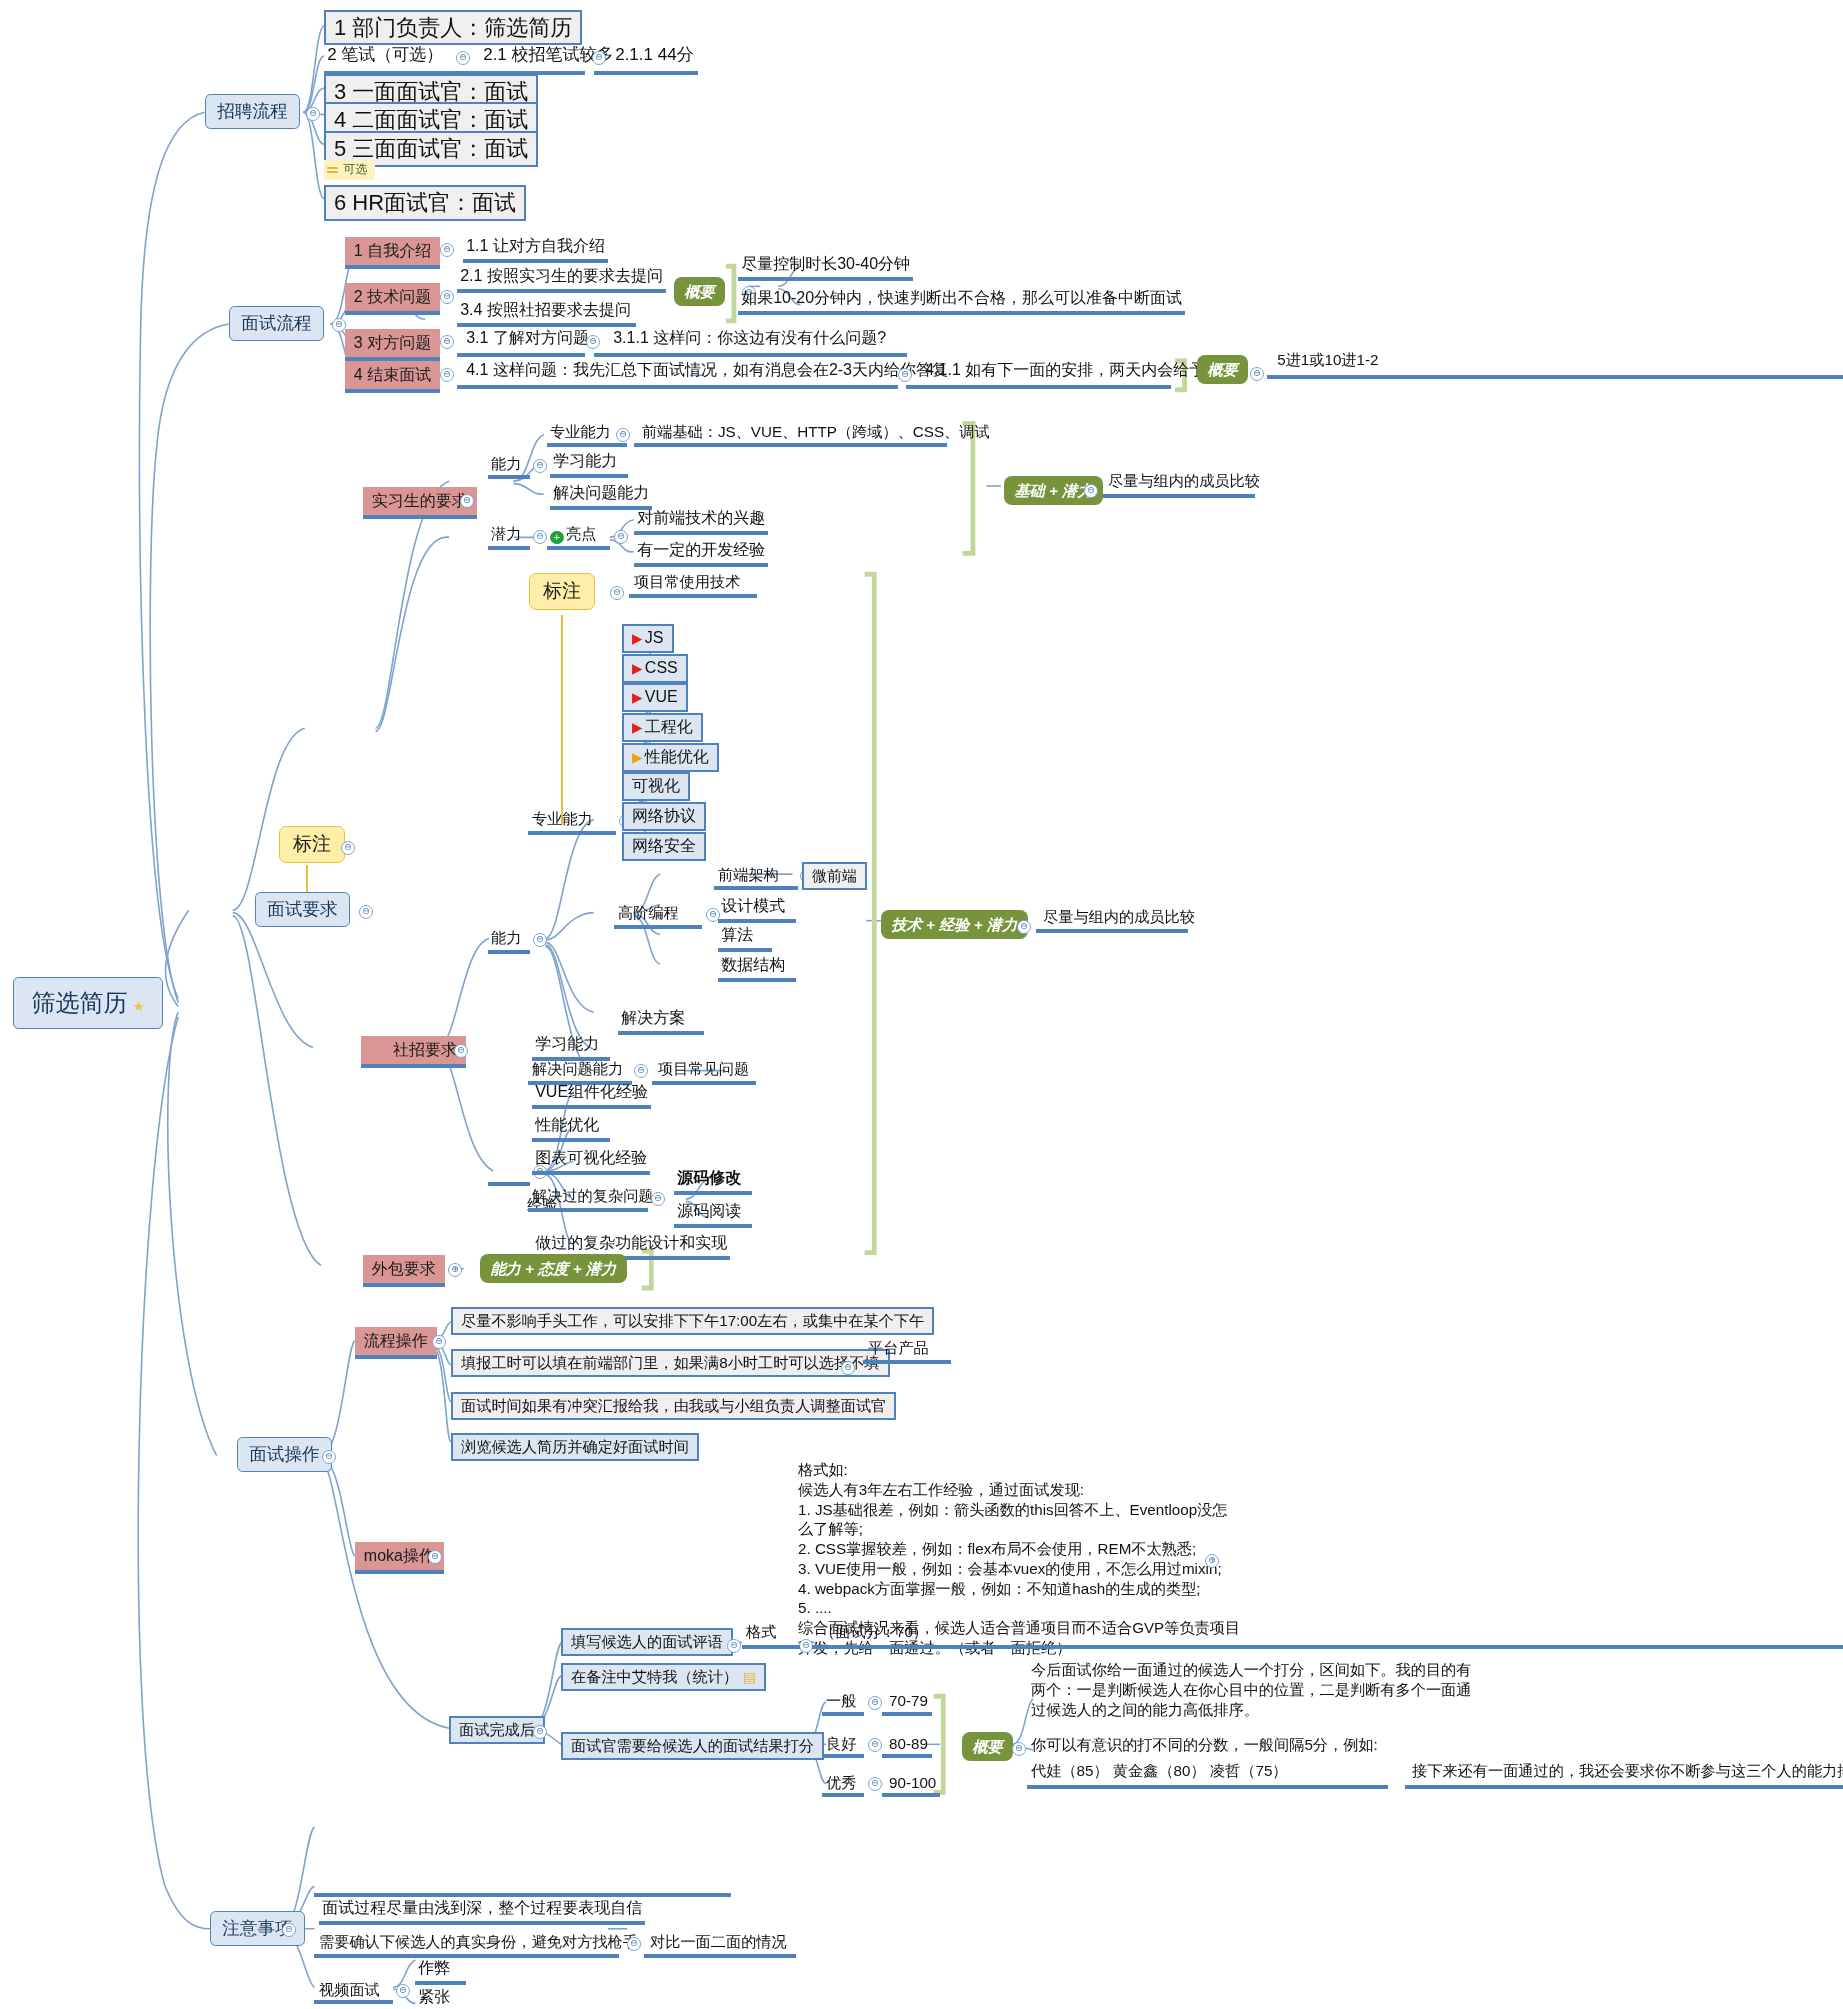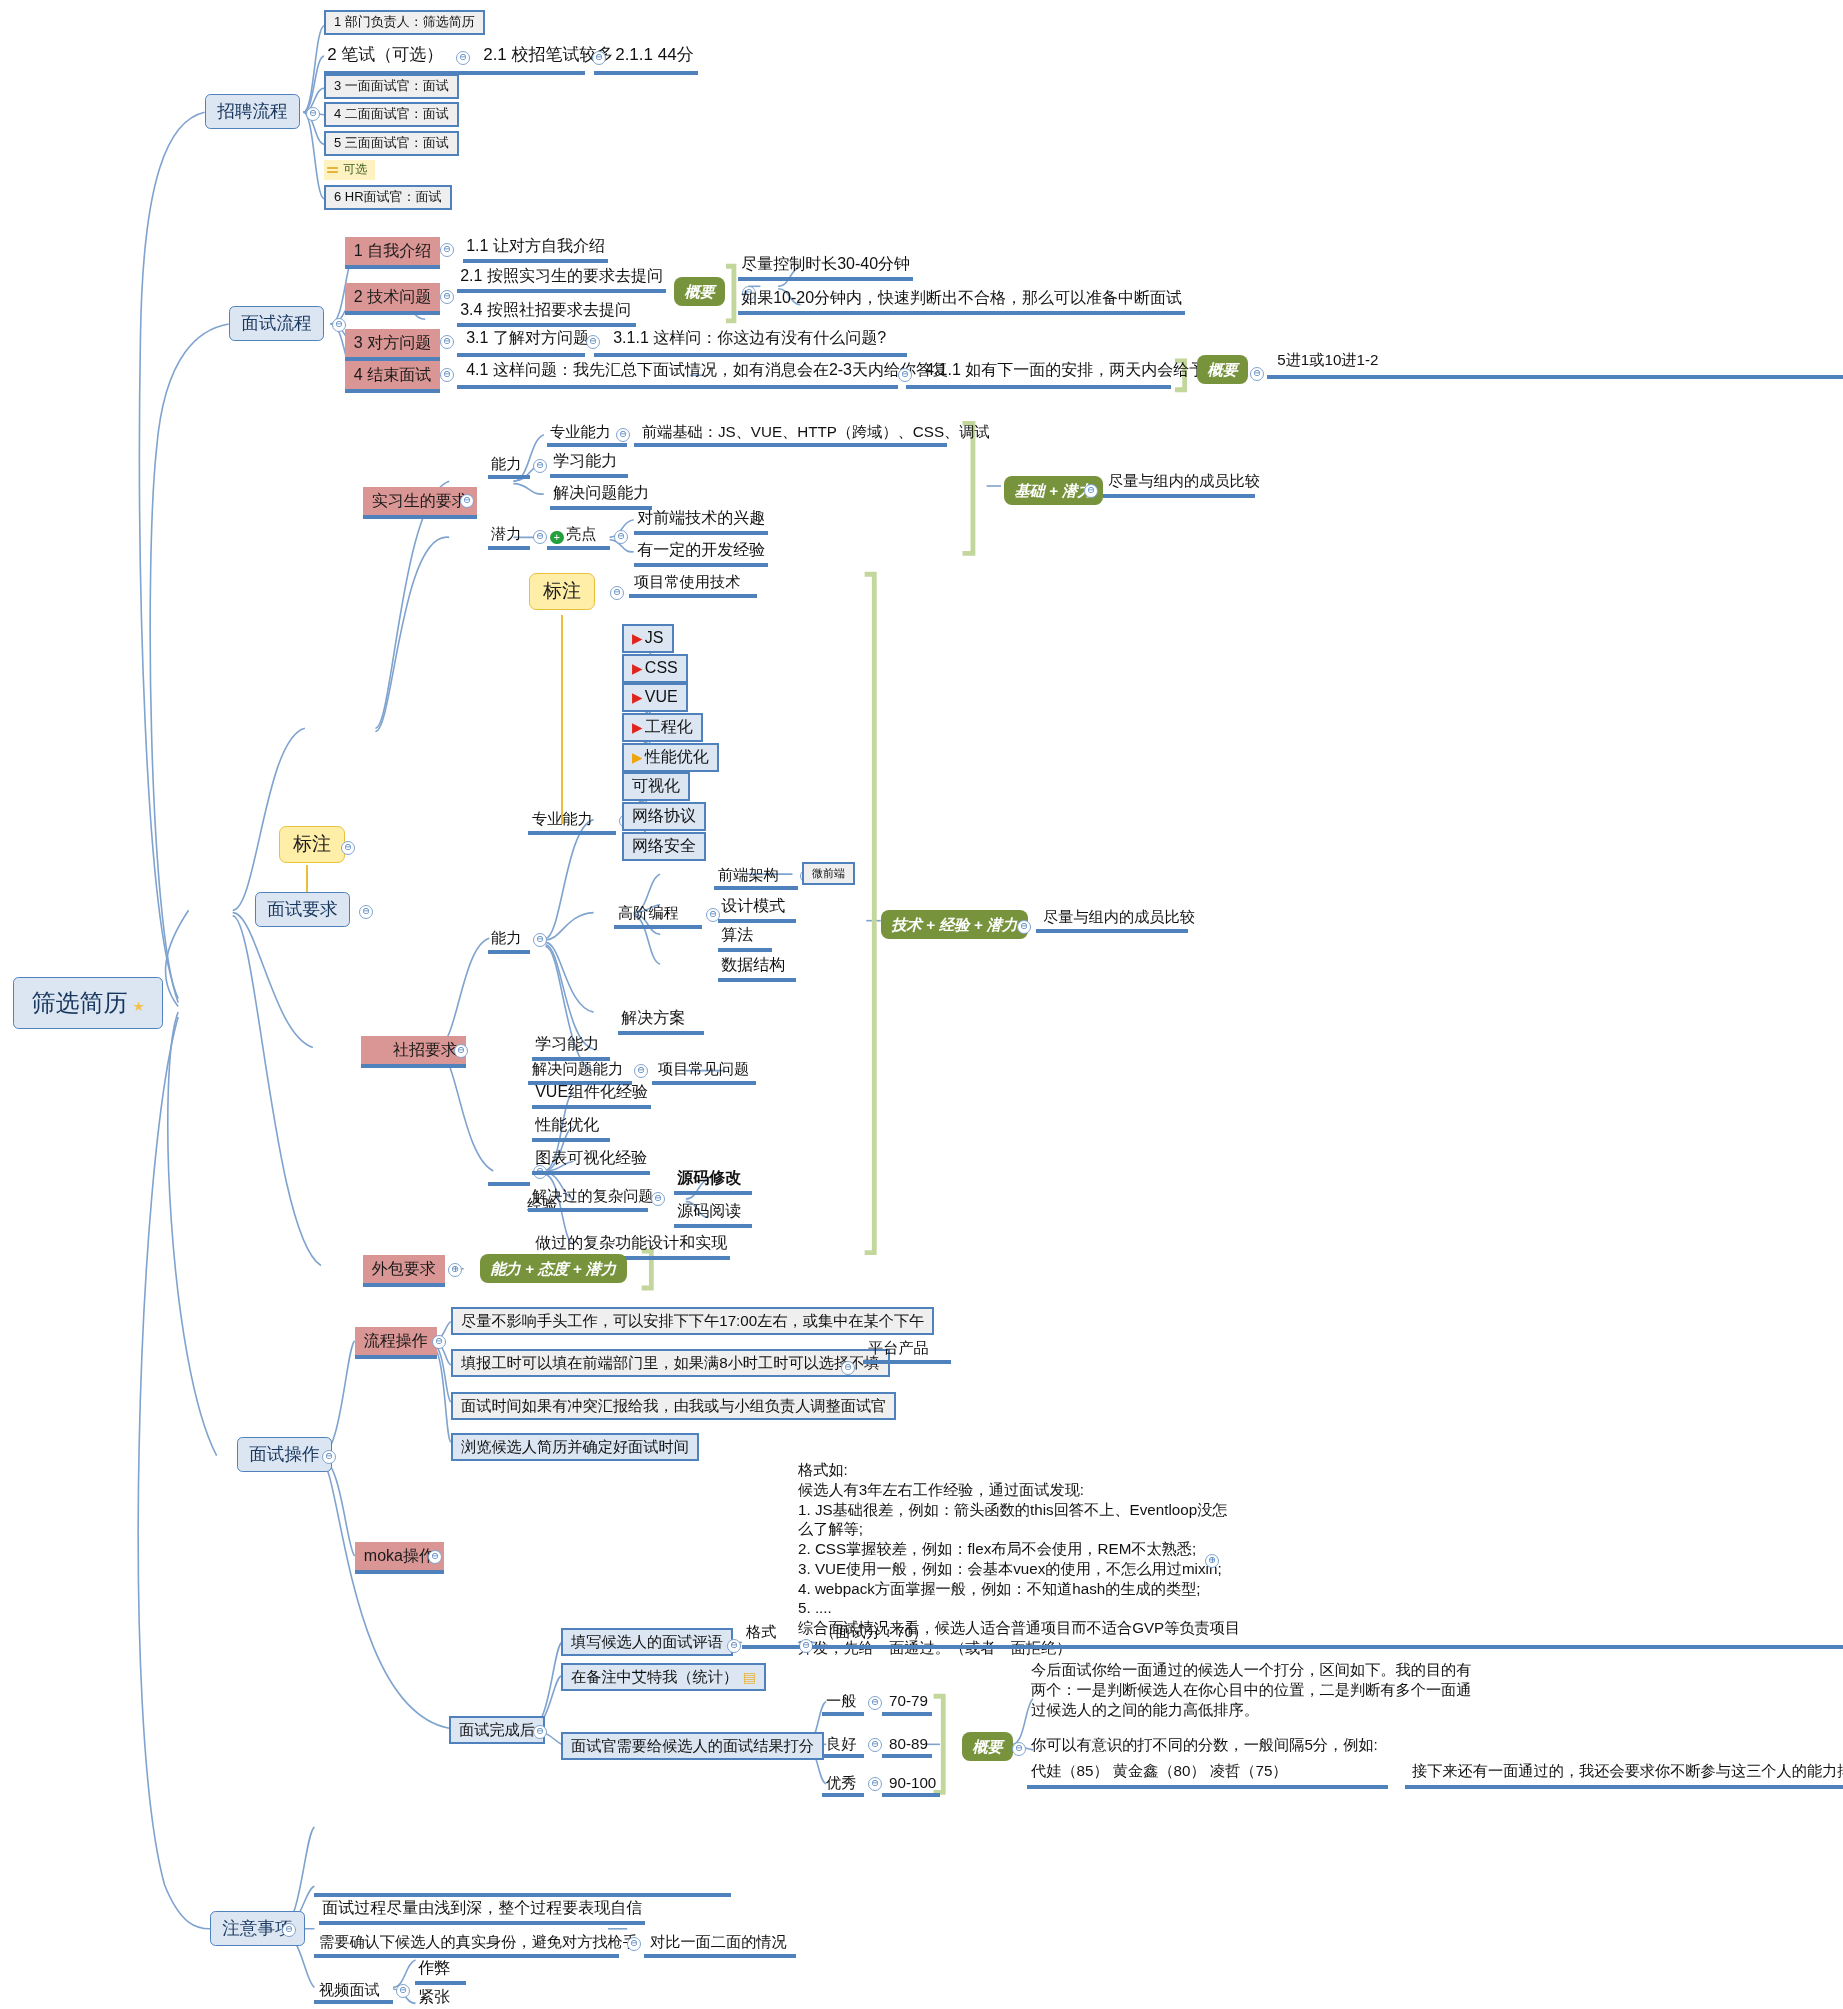--- a/index.html
+++ b/index.html
@@ -23,21 +23,21 @@
     background:#dce6f2;border:1.6px solid #4f81bd;border-radius:5.6px;
     font-size:17.6px;padding:6.4px 11.2px;color:#17365d;
   }
   
   .rose{
     background:#d99694;font-size:16px;padding:4.8px 8.8px;color:#1a1a1a;
     border-bottom:4px solid #4f81bd;
   }
   
   .greybox{
-    background:#efefef;border:2.4px solid #4f81bd;font-size:13px;padding:3.2px 8px;color:#111;
+    background:#efefef;border:2.4px solid #4f81bd;font-size:22px;padding:3.2px 8px;color:#111;
   }
   .bluebox{
     background:#dce6f2;border:2.4px solid #4f81bd;font-size:16px;padding:3.2px 8px;color:#111;
   }
   
   .green{
     background:#77933c;border-radius:8px;color:#fff;font-size:15.2px;
     padding:5.6px 10.4px;font-style:italic;font-weight:bold;
   }
   
@@ -346,21 +346,21 @@
 <div class="node bluebox" style="left:622px;top:802px;"><span>网络协议</span></div>
 <div class="node bluebox" style="left:622px;top:832px;"><span>网络安全</span></div>
 
 <div class="node plain" style="left:618px;top:904px;"><span>高阶编程</span></div>
 <div style="position:absolute;left:614px;top:925px;width:88px;height:4px;background:#4f81bd;"></div>
 <div class="mark" style="left:706px;top:908px;">⊖</div>
 
 <div class="node plain" style="left:718px;top:866px;"><span>前端架构</span></div>
 <div style="position:absolute;left:714px;top:886px;width:84px;height:4px;background:#4f81bd;"></div>
 <div class="mark" style="left:800px;top:869px;">⊖</div>
-<div class="node greybox" style="left:802px;top:862px;font-size:11px;"><span>微前端</span></div>
+<div class="node greybox" style="left:802px;top:862px;font-size:15px;"><span>微前端</span></div>
 
 <div class="node leaf" style="left:718px;top:897px;min-width:72px;"><span>设计模式</span></div>
 <div class="node leaf" style="left:718px;top:926px;min-width:48px;"><span>算法</span></div>
 <div class="node leaf" style="left:718px;top:956px;min-width:72px;"><span>数据结构</span></div>
 
 <div class="node leaf" style="left:618px;top:999px;min-width:80px;margin-top:10px;"><span>解决方案</span></div>
 <div class="node leaf" style="left:532px;top:1035px;min-width:72px;"><span>学习能力</span></div>
 <div class="node plain" style="left:532px;top:1060px;"><span>解决问题能力</span></div>
 <div style="position:absolute;left:528px;top:1081px;width:104px;height:4px;background:#4f81bd;"></div>
 <div class="mark" style="left:634px;top:1064px;">⊖</div>

